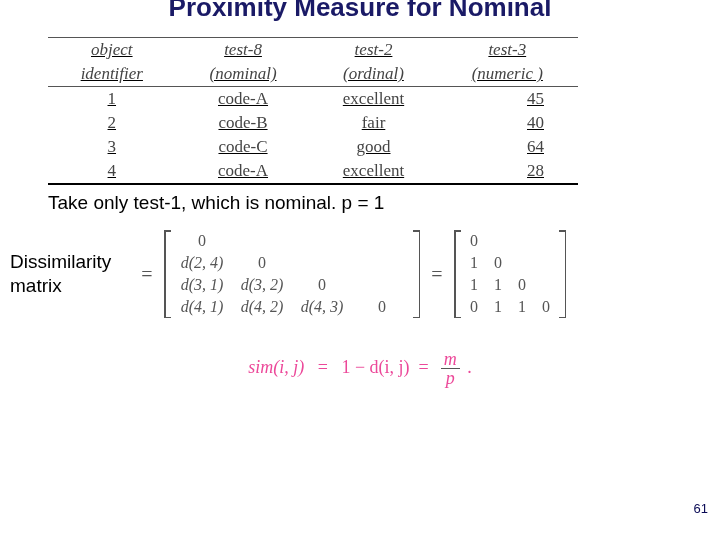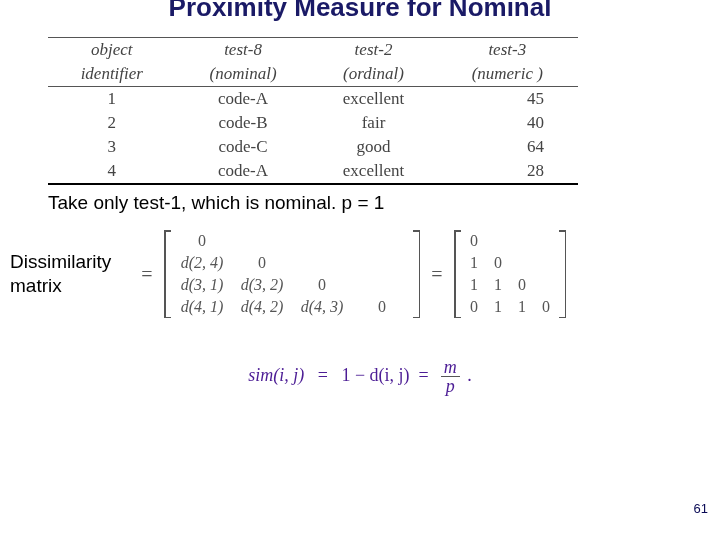--- a/index.html
+++ b/index.html
@@ -17,20 +17,21 @@
     text-align: center;
     font-size: 26px;
     font-weight: bold;
     color: #1a1a66;
     line-height: 1.2;
     padding-top: 0px;
     margin-top: -8px;
   }
   .table-wrap {
     margin: 14px 40px 4px 48px;
+    text-decoration: underline;
   }
   table.data {
     border-collapse: collapse;
     width: 530px;
     font-family: "Times New Roman", serif;
     font-size: 17px;
     color: #444;
   }
   table.data th, table.data td {
     padding: 2px 10px;
@@ -108,23 +109,23 @@
     align-items: center;
   }
   .mat.sym { grid-template-columns: repeat(4, 60px); }
   .mat.num { grid-template-columns: repeat(4, 24px); font-style: normal; }
   .mat span { text-align: center; }
   .mat .n { font-style: normal; }
   .sim {
     font-family: "Times New Roman", serif;
     font-style: italic;
     font-size: 18px;
-    color: #4c1d95;
-    text-align: center;
-    margin-top: 40px;
+    color: #ec4899;
+    text-align: center;
+    margin-top: 32px;
   }
   .sim .n { font-style: normal; }
   .frac {
     display: inline-block;
     vertical-align: middle;
     text-align: center;
     font-style: italic;
     line-height: 1;
     margin: 0 3px;
   }

